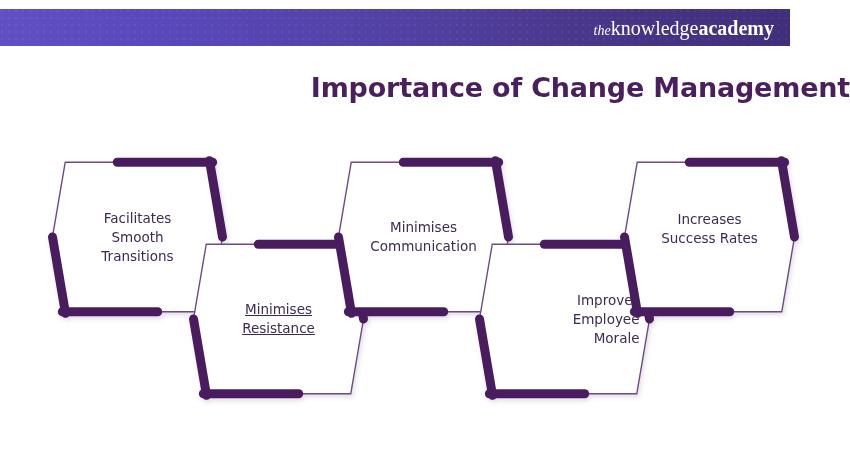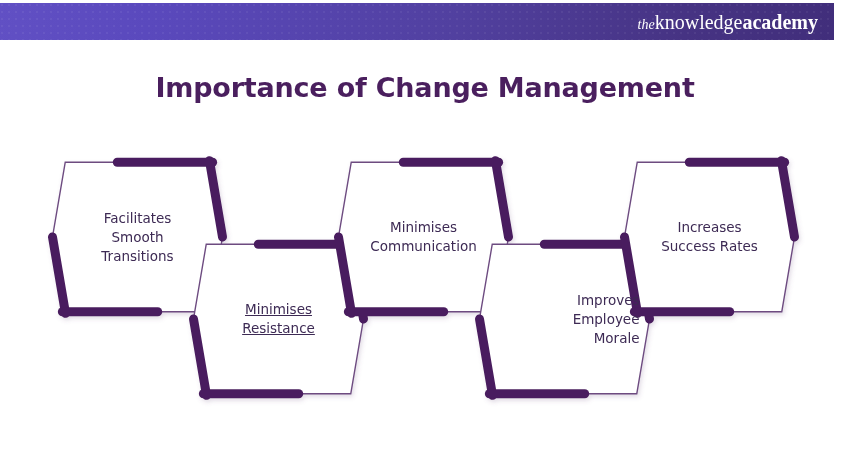--- a/index.html
+++ b/index.html
@@ -17,26 +17,25 @@
     position: relative;
     width: 850px;
     height: 450px;
     background: #ffffff;
     overflow: hidden;
   }
 
   
   .header-bar {
     position: absolute;
-    left: 0; top: 3px;
+    left: 0; top: 9px;
     width: 790px;
     height: 37px;
     background: linear-gradient(100deg, #6150c4 0%, #5a49bd 18%, #51409f 55%, #463383 82%, #412e7b 100%);
     overflow: hidden;
-    padding-left: 44px;
   }
   .header-bar::after {
     content: "";
     position: absolute;
     left: 0; top: 0; right: 0; bottom: 0;
     background-image:
       radial-gradient(circle at 2px 2px, rgba(255,255,255,0.055) 1px, transparent 1.4px);
     background-size: 7px 7px;
     pointer-events: none;
   }
@@ -64,21 +63,21 @@
     font-weight: 700;
     font-size: 20px;
   }
 
   
   .page-title {
     position: absolute;
     left: 0;
     top: 72px;
     width: 850px;
-    text-align: center;
+    text-align: right;
     color: #4a1f5e;
     font-size: 27px;
     font-weight: 700;
     letter-spacing: -0.2px;
     font-family: "DejaVu Sans", sans-serif;
   }
 
   
   .hex-stage {
     position: absolute;
@@ -160,18 +159,18 @@
         <div class="hex-label" style="left: 137.5px; top: 107px;">Facilitates
 Smooth
 Transitions</div>
         <div class="hex-label" style="left: 278.5px; top: 189px; text-decoration: underline;">Minimises
 Resistance</div>
         <div class="hex-label" style="left: 423.5px; top: 107px;">Minimises
 Communication</div>
         <div class="hex-label" style="left: 564.5px; top: 189px; text-align: right;">Improves
 Employee
 Morale</div>
-        <div class="hex-label" style="left: 709.5px; top: 107px;">Increases
+        <div class="hex-label" style="left: 709.5px; top: 99px;">Increases
 Success Rates</div>
       </div>
   </div>
 
 </div>
 
 </body></html>

